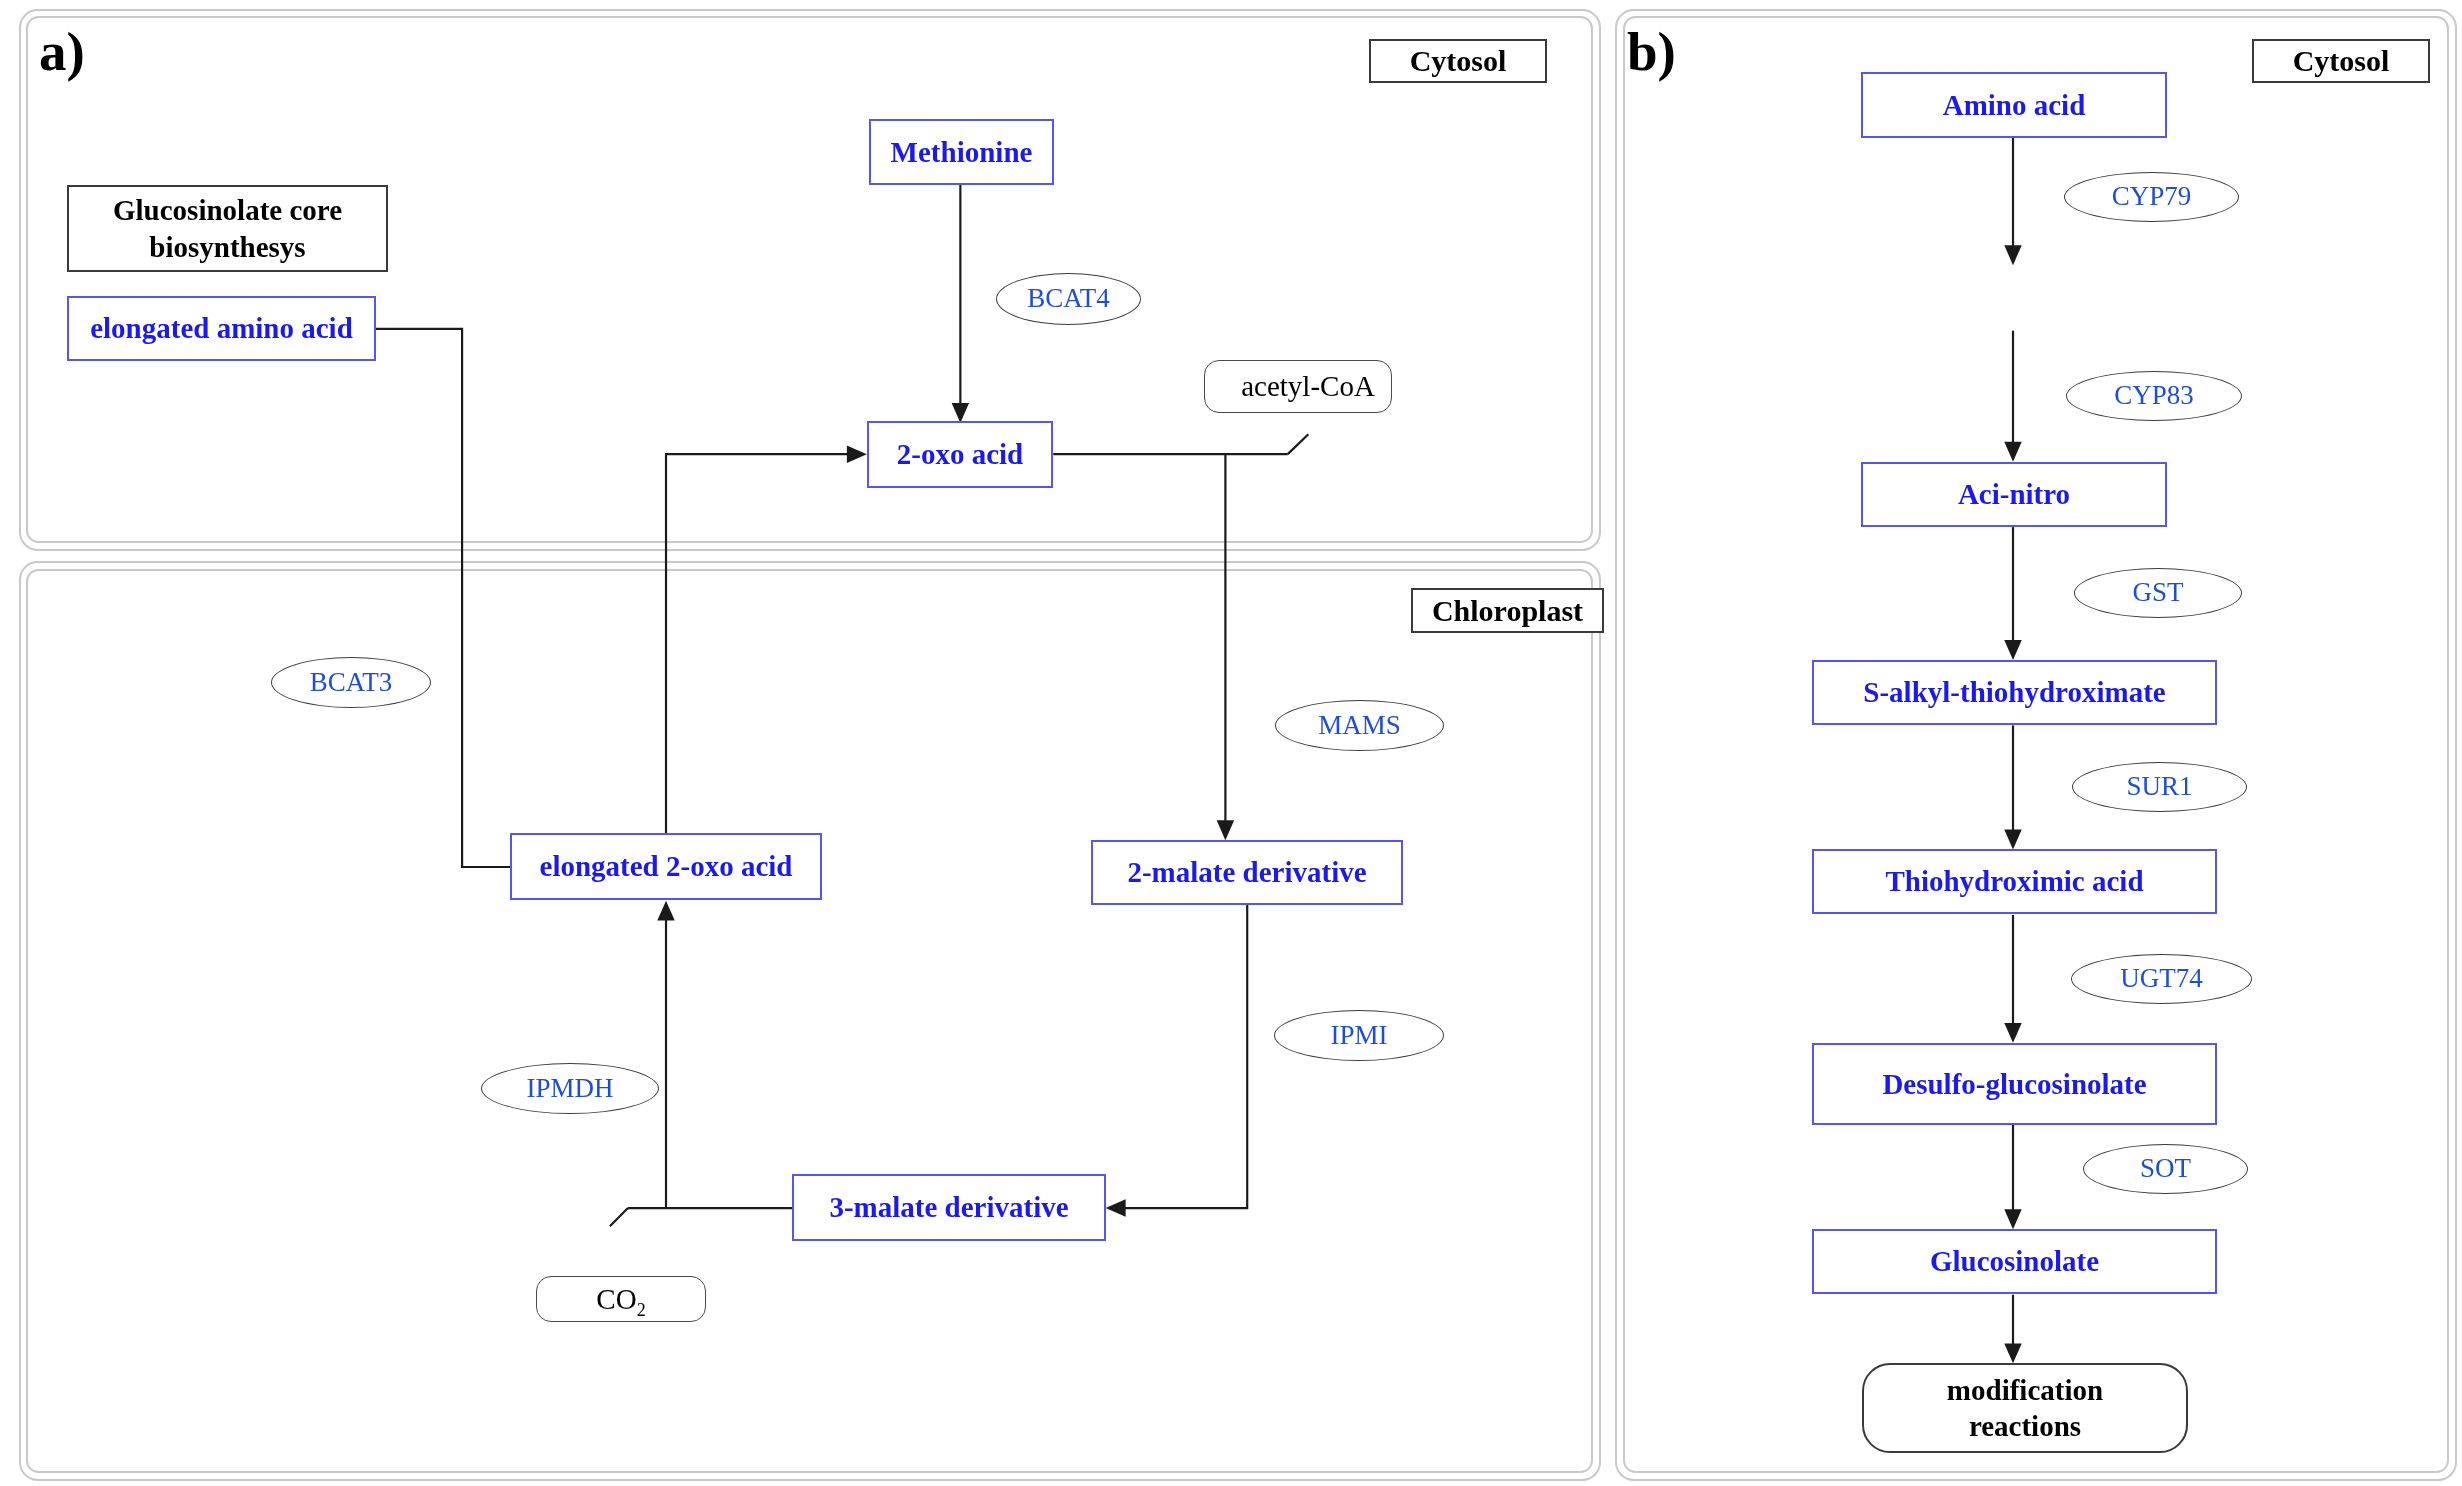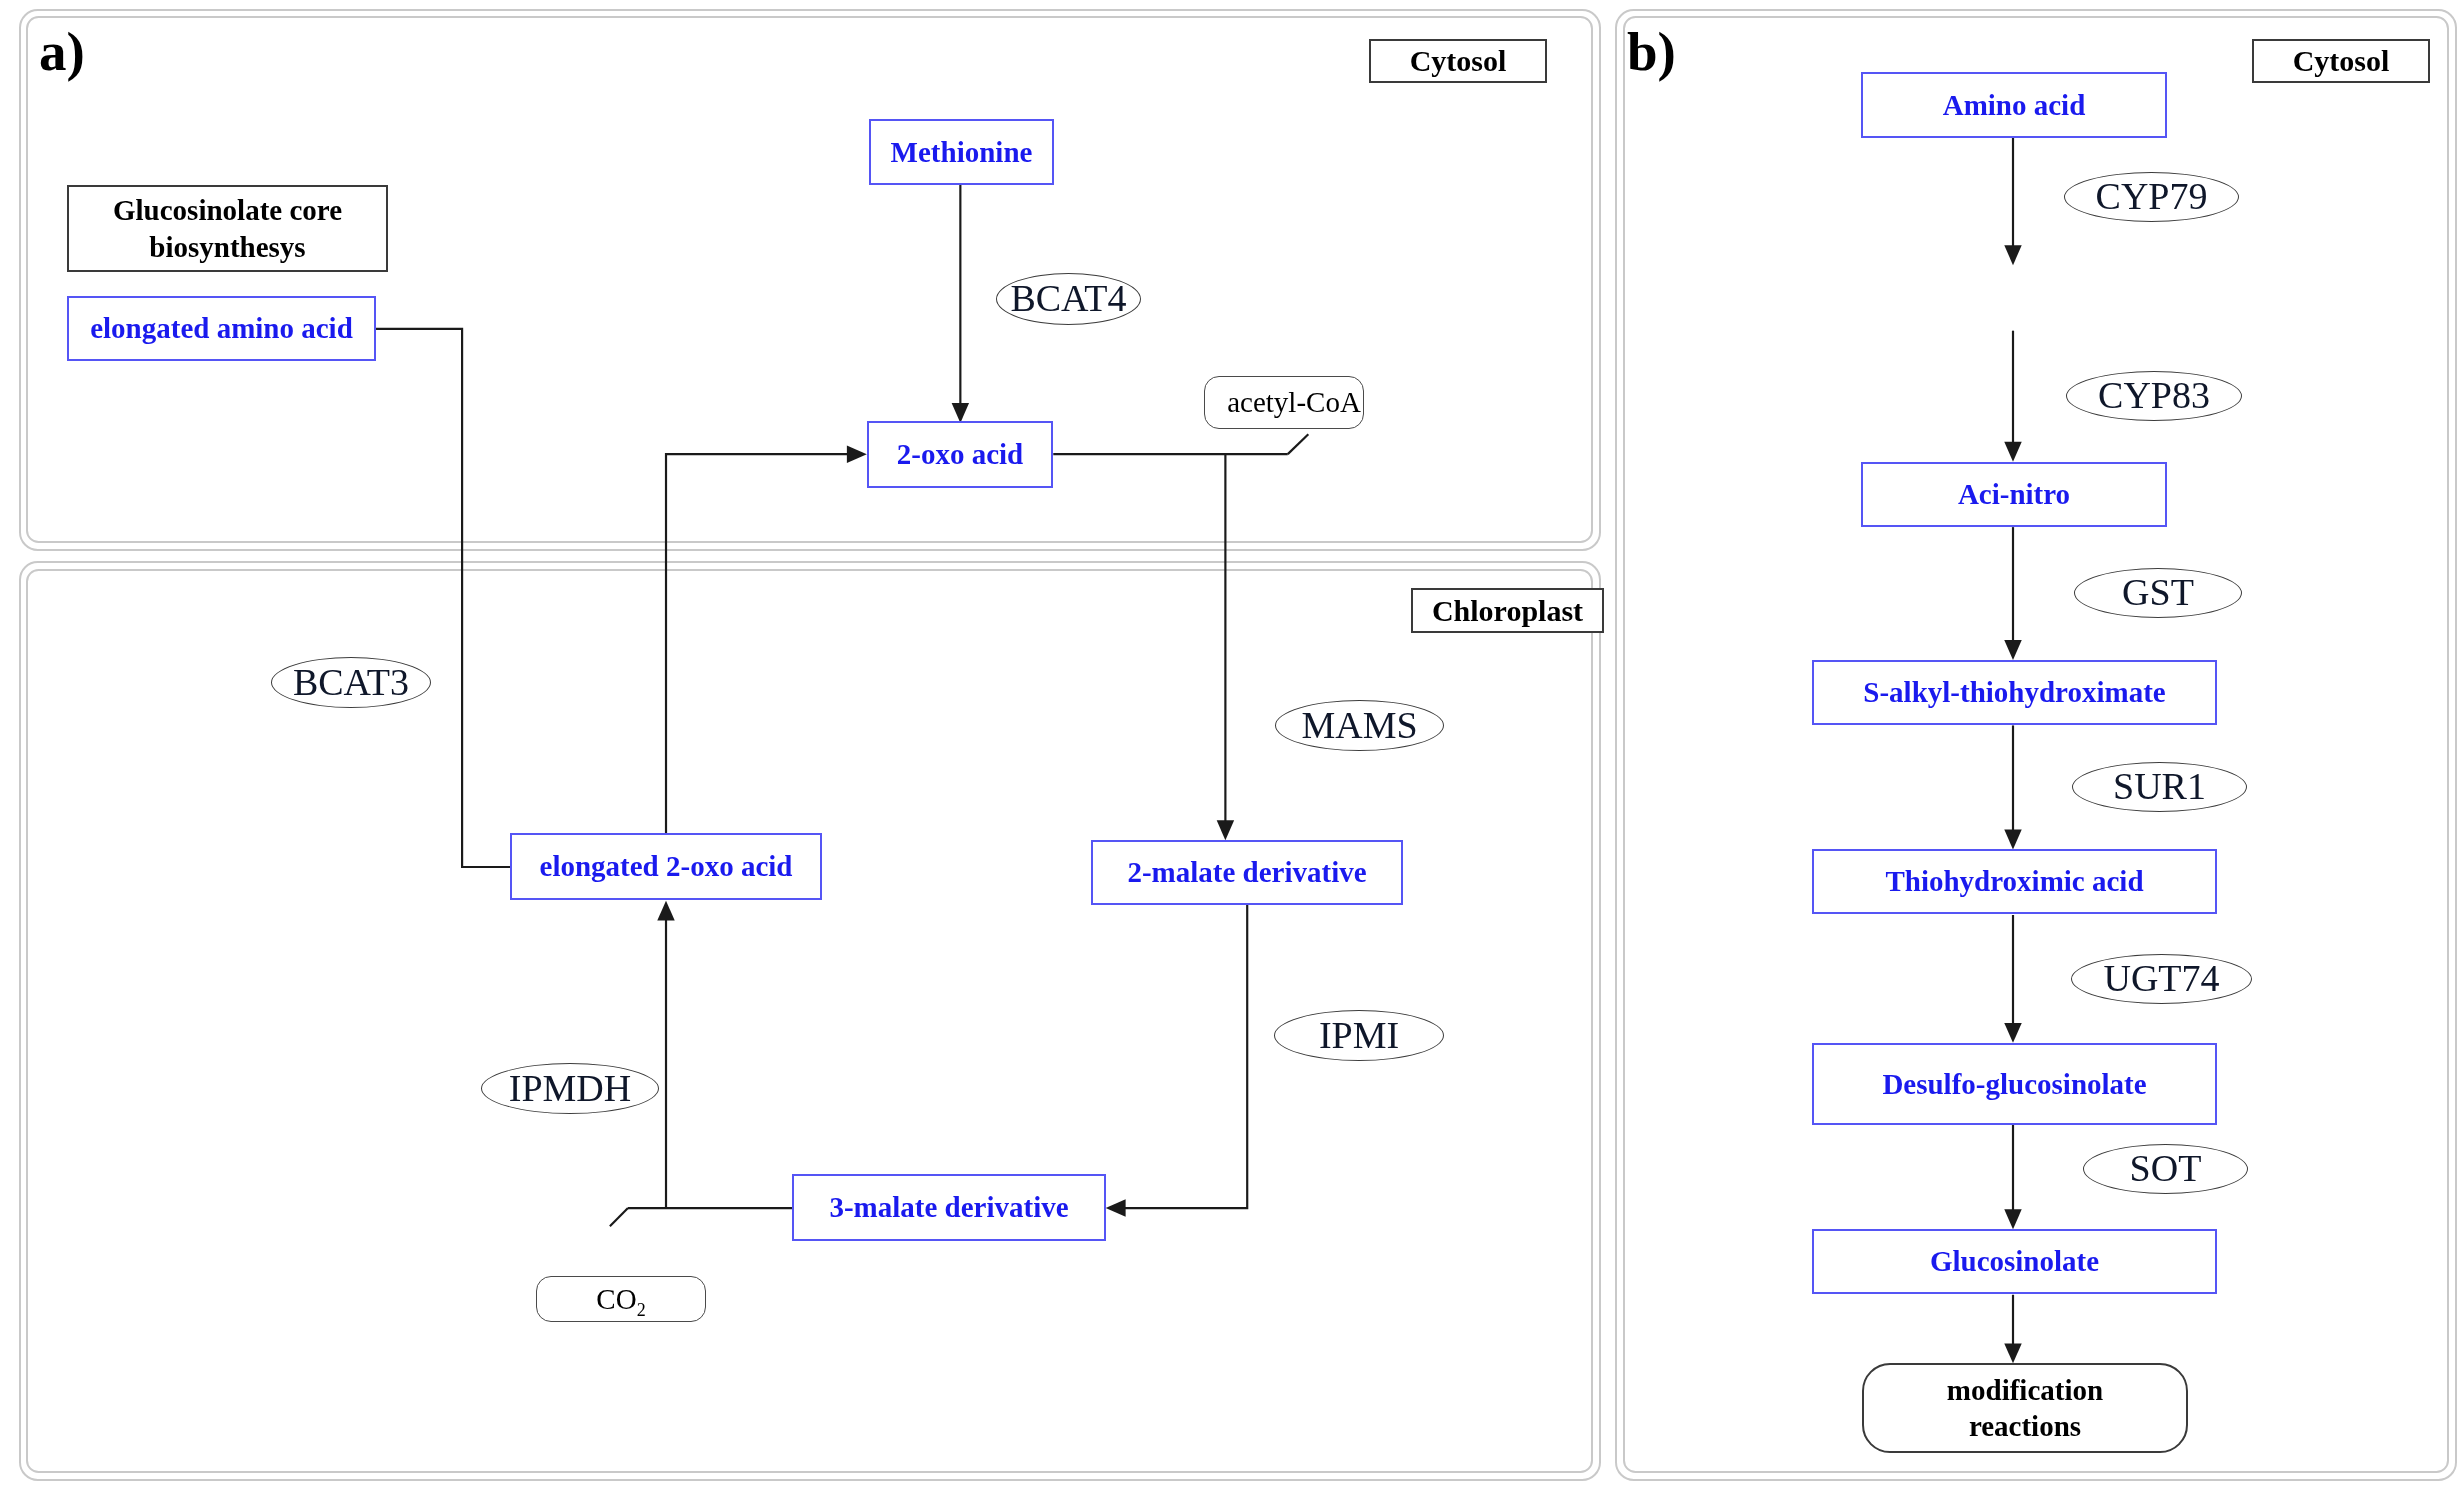--- a/index.html
+++ b/index.html
@@ -9,21 +9,21 @@
   }
   .panel{position:absolute;border:2.5px solid #c9c9c9;border-radius:18.7px;background:transparent;}
   .panel::before{content:"";position:absolute;inset:5.6px;border:2.5px solid #c9c9c9;border-radius:12.5px;}
   .corner-label{position:absolute;font-weight:bold;font-size:55px;color:#000;line-height:1;}
   .node{
     position:absolute;display:flex;align-items:center;justify-content:center;
     text-align:center;background:#ffffff;box-sizing:border-box;line-height:1.25;
   }
   .blue{border:2.5px solid #5555f5;color:#1a1aee;font-weight:bold;font-size:29px;}
   .black{border:2.5px solid #3a3a3a;color:#000;font-weight:bold;font-size:29px;}
-  .ellipse{border:1.9px solid #3c3c3c;border-radius:50%;font-size:38px;color:#0f172a;}
+  .ellipse{border:1.9px solid #3c3c3c;border-radius:50%;font-size:27px;color:#1d4ed8;}
   .cofactor{border:1.9px solid #4a4a4a;border-radius:15px;font-size:29px;color:#000;}
   .cofactor sub{font-size:0.62em;line-height:0;}
   svg.wires{position:absolute;left:0;top:0;}
   svg.wires line, svg.wires polyline{stroke:#1a1a1a;stroke-width:3.5;fill:none;}
   svg.wires polygon{fill:#1a1a1a;stroke:none;}
 </style>
 </head>
 <body>
 
 <div class="stage">
@@ -116,21 +116,21 @@
     </div>
 
   <div class="node ellipse" style="left:996px;top:273px;width:145px;height:52px;">
       <span>BCAT4</span>
     </div>
 
   <div class="node blue" style="left:867px;top:421px;width:186px;height:67px;">
       <span>2-oxo acid</span>
     </div>
 
-  <div class="node cofactor" style="left:1204px;top:376px;width:160px;height:53px;padding-left:20px;">
+  <div class="node cofactor" style="left:1204px;top:360px;width:188px;height:53px;padding-left:20px;">
       <span>acetyl-CoA</span>
     </div>
 
   <div class="node black" style="left:1363px;top:588px;width:193px;height:45px;font-size:30px;margin-left:48px;">
       <span>Chloroplast</span>
     </div>
 
   <div class="node ellipse" style="left:271px;top:657px;width:160px;height:51px;">
       <span>BCAT3</span>
     </div>

